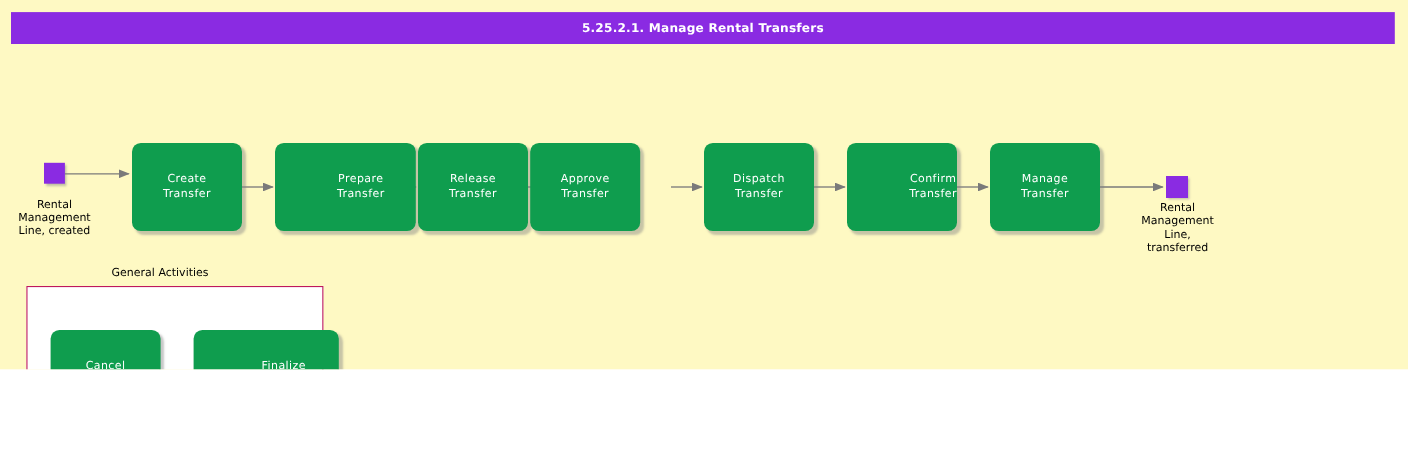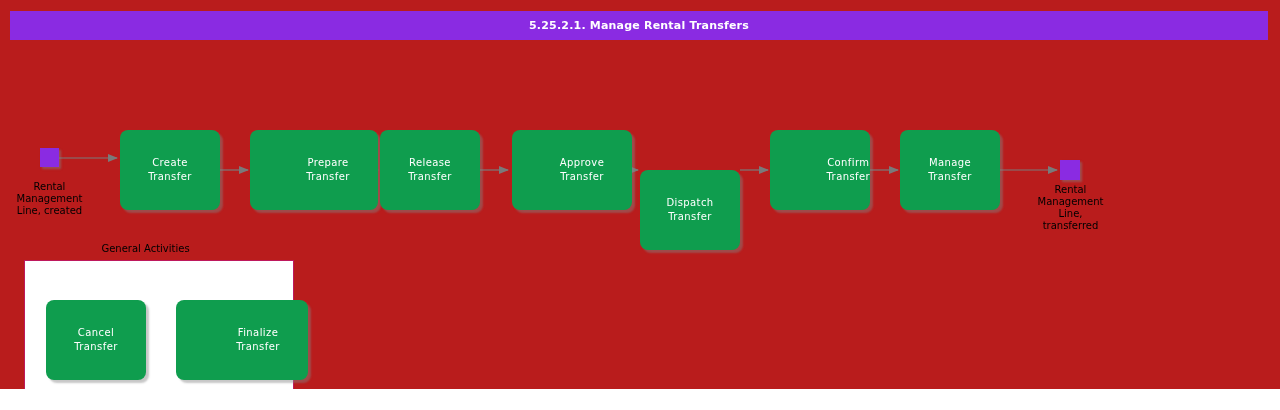--- a/index.html
+++ b/index.html
@@ -4,22 +4,22 @@
 <style>
   html, body {
     margin: 0;
     padding: 0;
     background: #ffffff;
     font-family: "DejaVu Sans", "Liberation Sans", sans-serif;
   }
   .canvas {
     position: relative;
     width: 1280px;
-    height: 389px;
-    background: #b91c1c;
+    height: 336px;
+    background: #fef9c3;
     overflow: hidden;
   }
   .title-bar {
     position: absolute;
     left: 10px;
     top: 11px;
     width: 1258px;
     height: 29px;
     background: var(--title-bar, #8a2be2);
     display: flex;
@@ -135,25 +135,25 @@
 Transfer</span>
   </div>
   <div class="step" style="left:250px;padding-left:28px;">
     <span>Prepare
 Transfer</span>
   </div>
   <div class="step" style="left:380px;">
     <span>Release
 Transfer</span>
   </div>
-  <div class="step" style="left:512px;padding-left:20px;">
+  <div class="step" style="left:482px;">
     <span>Approve
 Transfer</span>
   </div>
-  <div class="step" style="left:640px;margin-top:40px;">
+  <div class="step" style="left:640px;">
     <span>Dispatch
 Transfer</span>
   </div>
   <div class="step" style="left:770px;justify-content:flex-end;">
     <span>Confirm
 Transfer</span>
   </div>
   <div class="step" style="left:900px;">
     <span>Manage
 Transfer</span>

